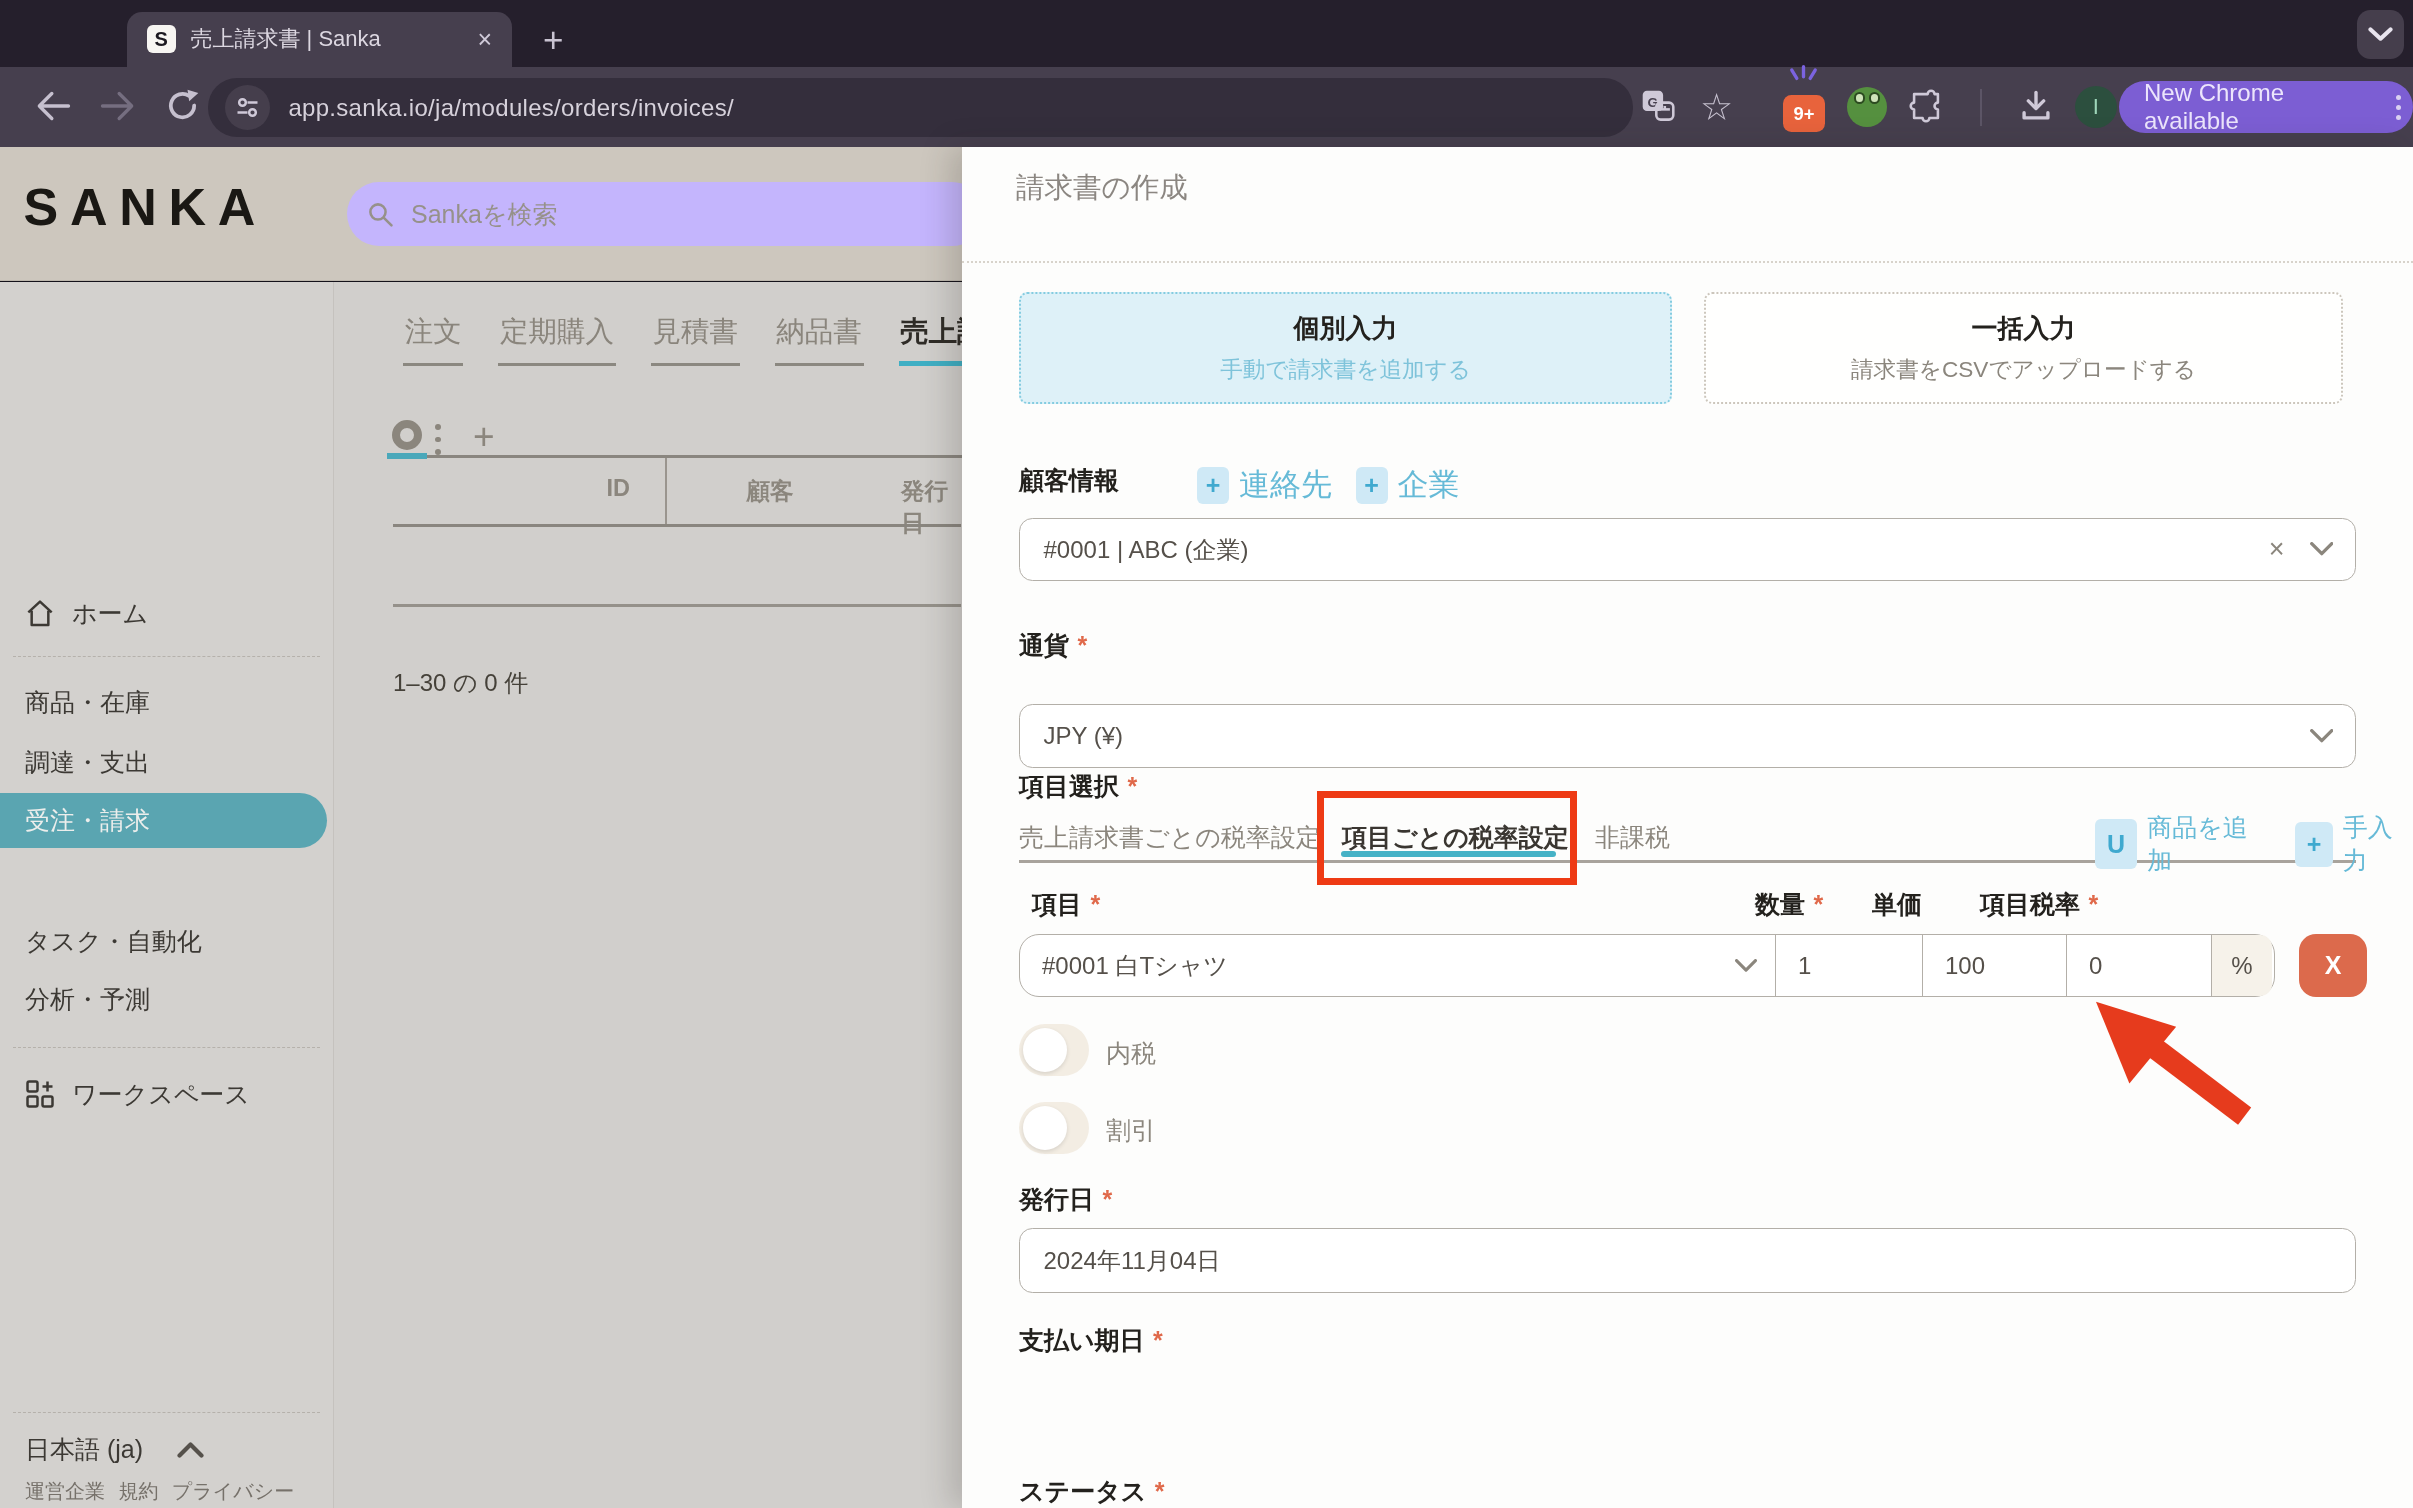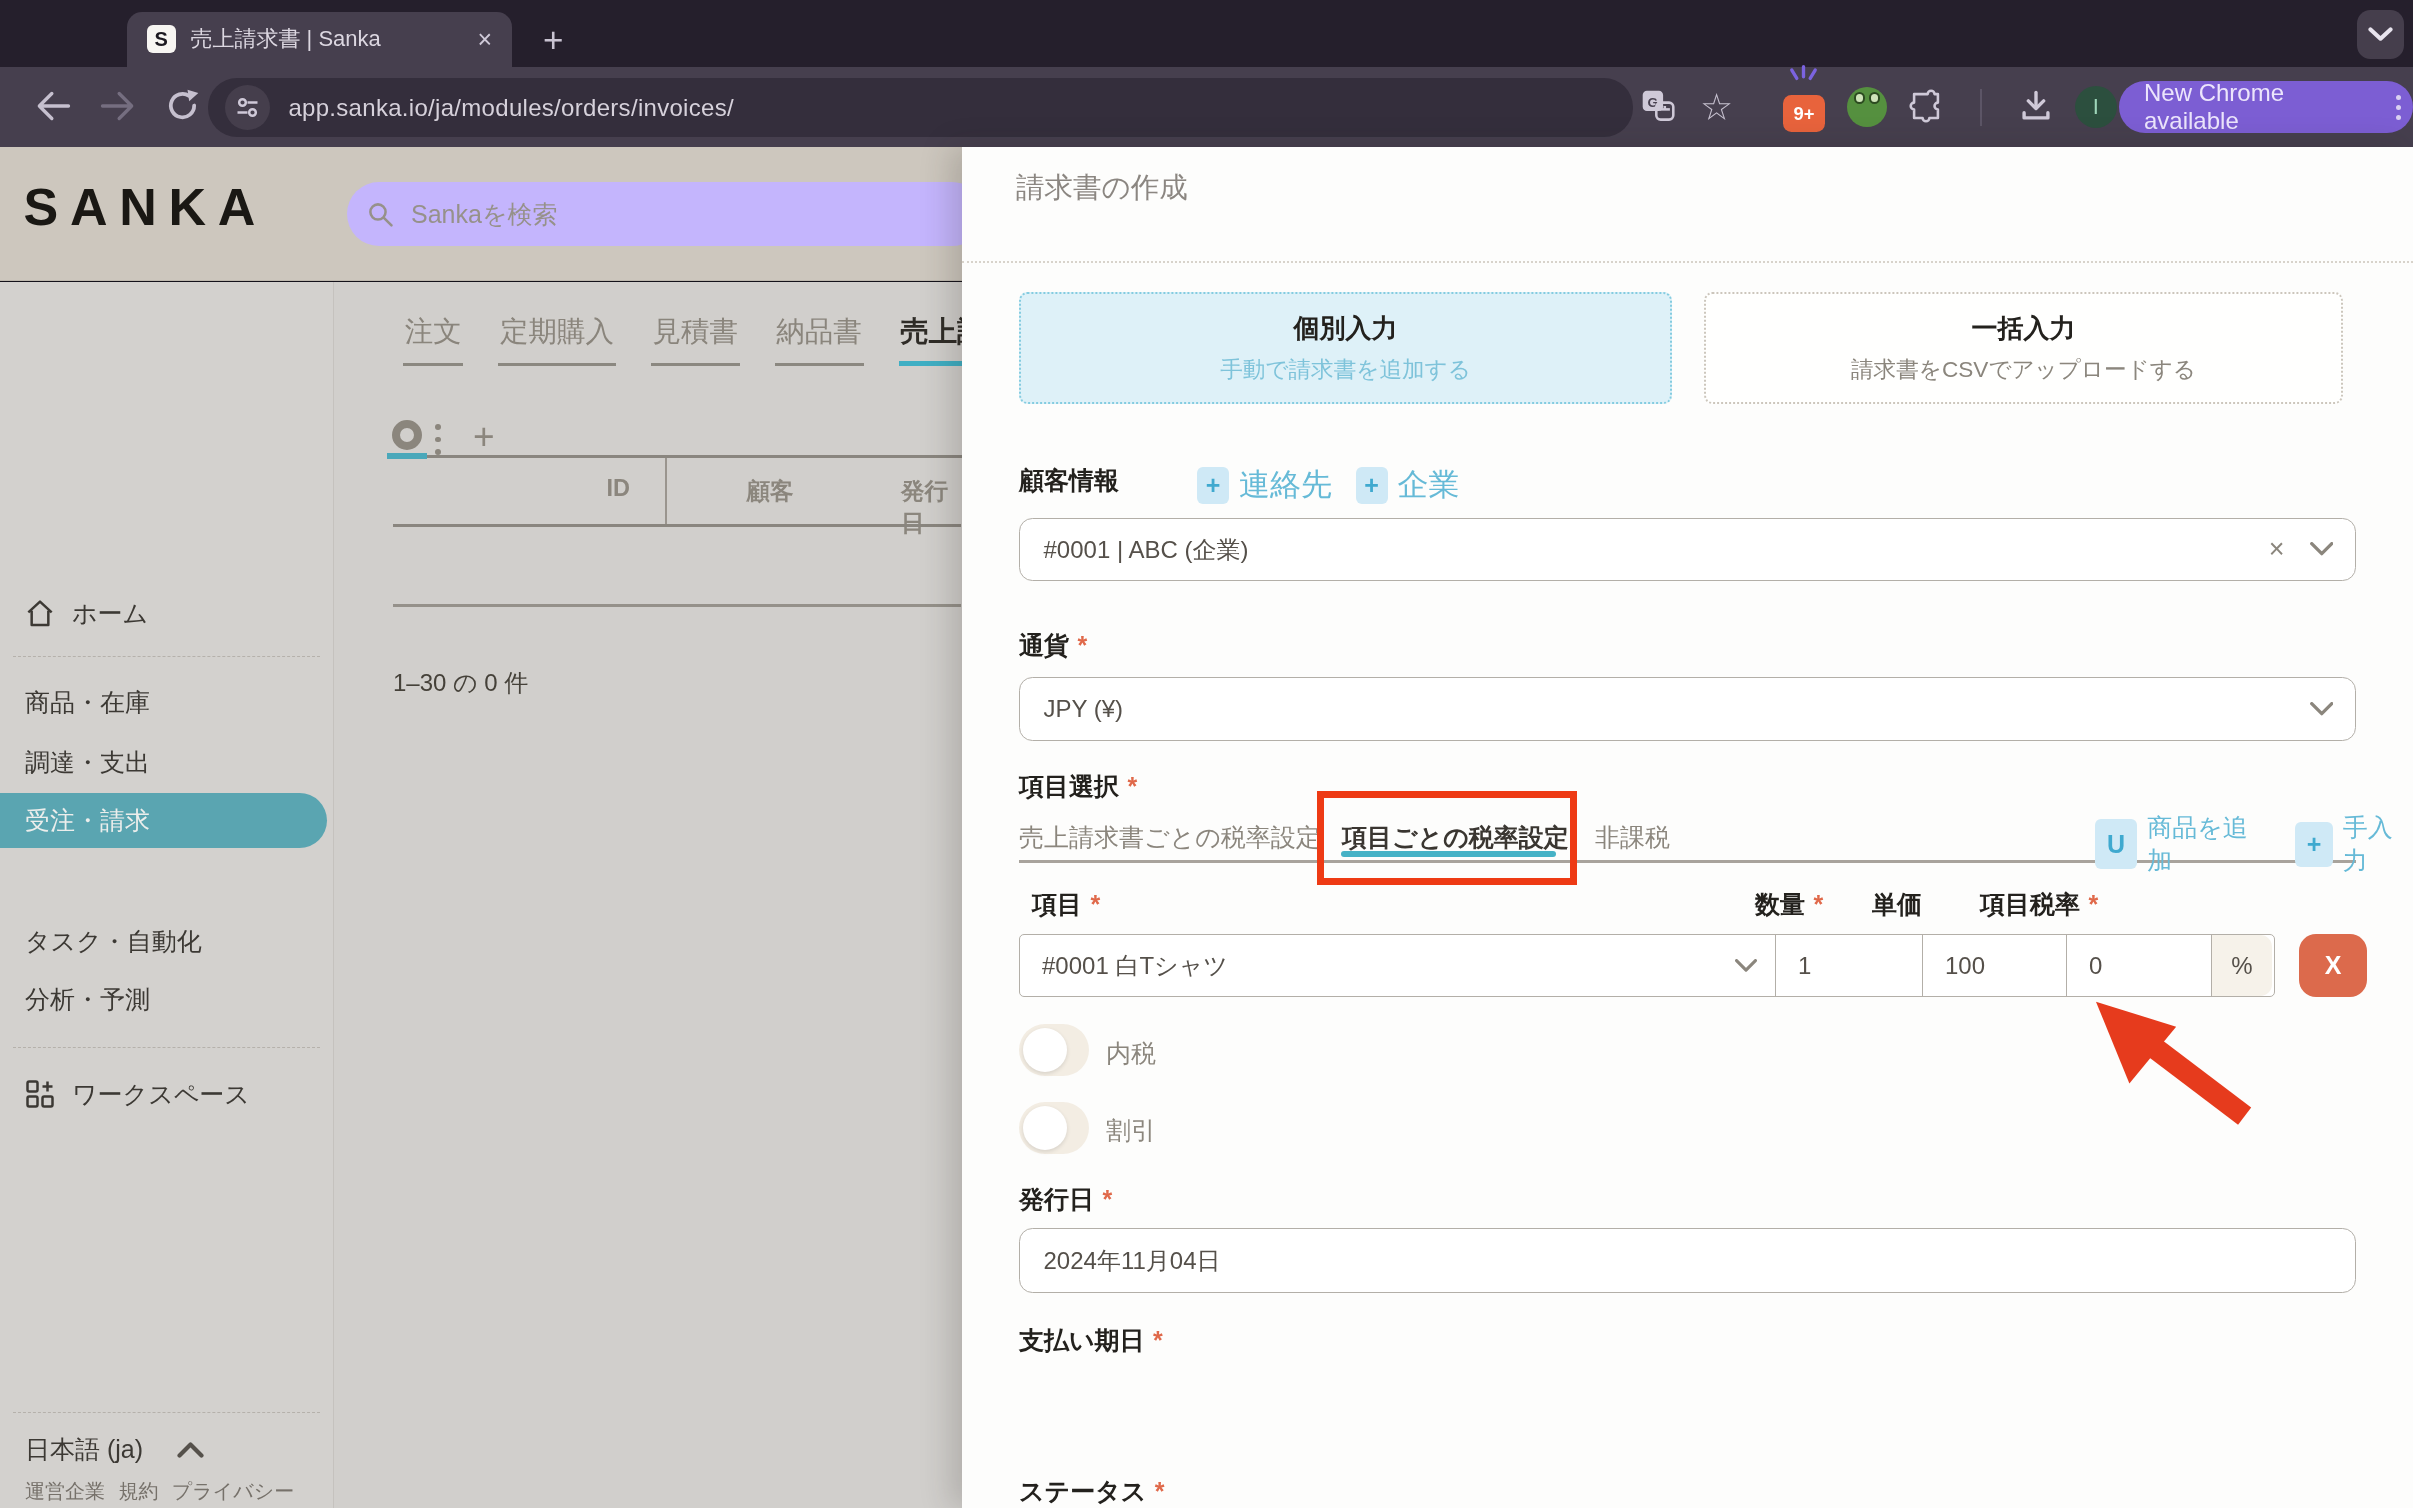--- a/index.html
+++ b/index.html
@@ -87,21 +87,21 @@
   .chipbox{width:32px;height:37px;background:#cfe9f6;border-radius:5.9px;color:#3fa9cf;font-size:25px;
            font-weight:bold;display:flex;align-items:center;justify-content:center;}
   .chiplabel{font-size:31px;color:#66bad7;}
   .selectbox{position:absolute;left:57px;width:1337px;background:#fff;border:1.7px solid #b3afa8;
              border-radius:13.4px;display:flex;align-items:center;padding:0 22px 0 23.5px;
              font-size:24px;color:#55504a;}
   .selicons{margin-left:auto;display:flex;align-items:center;gap:25px;color:#8b867d;}
   .stab{position:absolute;top:674px;font-size:25px;color:#8b867d;white-space:nowrap;}
   .stab.active{color:#3a3631;font-weight:bold;}
   .fieldrow{position:absolute;left:57px;top:787px;width:1256px;height:63px;display:flex;
-            border:1.7px solid #b3afa8;border-radius:5px;background:#fff;}
+            border:1.7px solid #b3afa8;border-radius:20px;background:#fff;}
   .cell{display:flex;align-items:center;font-size:24px;color:#55504a;padding-left:22px;}
   .cell+.cell{border-left:1.7px solid #b3afa8;}
   .pct{background:#f6f2ea;border-radius:0 11.7px 11.7px 0;justify-content:center;padding-left:0;}
   .xbtn{position:absolute;left:1337px;top:787px;width:68px;height:63px;background:#dc6a4c;color:#fff;
         font-size:25px;font-weight:bold;border-radius:17px;display:flex;align-items:center;justify-content:center;}
   .redbox{position:absolute;left:355px;top:644px;width:260px;height:94px;border:7.5px solid #ee3a14;}
   .toggle{position:absolute;left:57px;width:70px;height:52px;border-radius:26px;background:#f3ede3;}
   .toggle i{position:absolute;left:4.2px;top:4.2px;width:44px;height:44px;border-radius:50%;background:#fff;
             box-shadow:0 1.7px 4.2px rgba(0,0,0,.12);}
   .tlabel{position:absolute;left:144px;font-size:25px;color:#8b867d;}
@@ -326,21 +326,21 @@
         <span style="font-size:27px">×</span>
         <svg width="23.5" height="14.2" viewBox="0 0 28 17">
             <polyline points="2,2 14,14 26,2" fill="none" stroke="#8b867d" stroke-width="4" stroke-linecap="round" stroke-linejoin="round"></polyline>
           </svg>
       </span>
     </div>
 
     <div class="flabel" style="left:57px;top:482px">
       <span>通貨</span><span class="req">*</span>
     </div>
-    <div class="selectbox" style="top:530px;height:64px">
+    <div class="selectbox" style="top:557px;height:64px">
       <span>JPY (¥)</span>
       <span class="selicons">
         <svg width="23.5" height="14.2" viewBox="0 0 28 17">
             <polyline points="2,2 14,14 26,2" fill="none" stroke="#8b867d" stroke-width="4" stroke-linecap="round" stroke-linejoin="round"></polyline>
           </svg>
       </span>
     </div>
 
     <div class="flabel" style="left:57px;top:623px">
       <span>項目選択</span><span class="req">*</span>

